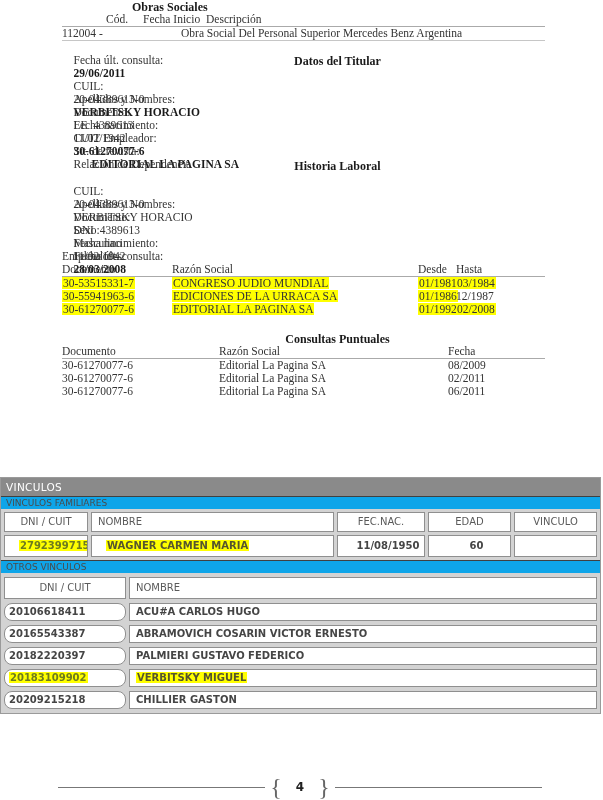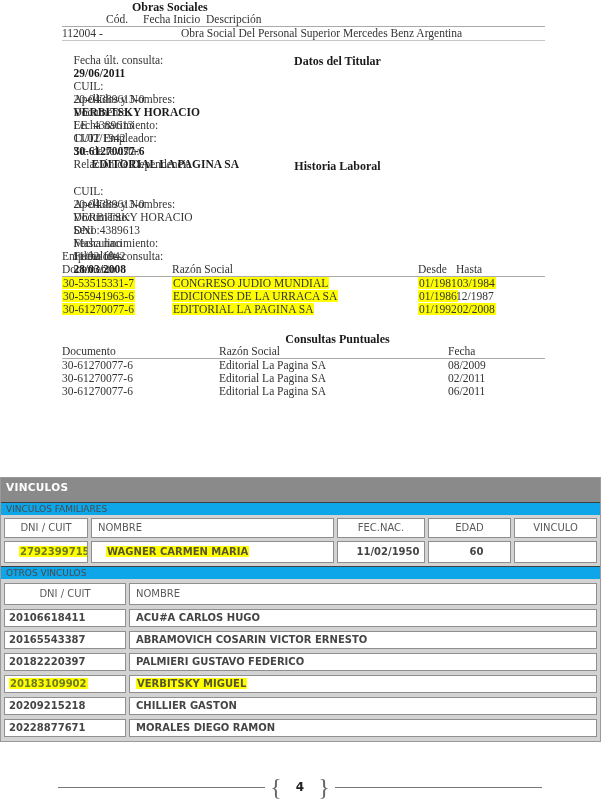--- a/index.html
+++ b/index.html
@@ -19,42 +19,42 @@
   .dt-lbl { width:146px; }
   .hl-lbl { width:220px; }
   .os-c1 { width:37px; } .os-c2 { width:63px; } .os-d2 { width:82px; }
   .emp-c1 { width:110px; } .emp-c2 { width:246px; } .emp-c3 { width:38px; }
   .cp-c1 { width:157px; } .cp-c2 { width:229px; }
   .hl { background:#ffff00; padding:0 1px; }
 
   
   .vinculos { position:absolute; left:0; top:477px; width:601px; background:#d3d3d3;
               border:1px solid #9a9a9a; font-family:"DejaVu Sans", sans-serif; }
-  .band-dark { height:24px; line-height:18px; background:#8a8a8a; color:#ffffff;
-               font-size:10.5px; font-weight:bold; padding-left:5px; letter-spacing:.3px; }
+  .band-dark { height:18px; line-height:18px; background:#8a8a8a; color:#ffffff;
+               font-size:10.5px; font-weight:normal; padding-left:5px; letter-spacing:.3px; }
   .band-light { height:13px; line-height:13px; background:#0ea5e9; color:#4a4a4a;
                 font-size:9px; padding-left:5px; border-top:1px solid #404040; }
   .gtable { padding:3px; }
   .grow { display:flex; gap:3px; }
   .grow + .grow { margin-top:3px; }
   .cell { background:#ffffff; border:1px solid #8f8f8f; font-size:10px; color:#5a5a5a;
           overflow:hidden; white-space:nowrap; }
   .cell.hd { text-align:center; }
   .cell.hd-left { text-align:left; padding-left:6px; }
   .cell.data { font-weight:bold; color:#454545; }
   .cell.ctr { text-align:center; }
   .fam .cell { height:20px; line-height:18px; }
   .fam .grow.datarow .cell { height:22px; line-height:20px;padding-left:14px; }
   .f1 { width:84px; } .f2 { width:243px; } .f3 { width:88px; } .f4 { width:83px; } .f5 { flex:1; }
   .otr { padding:4px 3px; }
   .otr .grow.hdr .cell { height:22px; line-height:20px; }
   .otr .grow.r .cell { height:18px; line-height:16px; }
   .otr .grow + .grow { margin-top:4px; }
   .o1 { width:122px; } .o2 { flex:1; }
-  .pl4 { padding-left:4px; } .pl6 { padding-left:6px; }
+  .pl4 { padding-left:4px;border-radius:8px; } .pl6 { padding-left:6px; }
   .hl-num { color:#6e7b1e; }
   .hl-name { color:#55552e; }
 
   
   .footer { position:absolute; left:58px; top:772px; width:484px; height:30px;
             display:flex; align-items:center; }
   .fline { flex:1; border-top:1px solid #777; }
   .brace { font-family:"Liberation Serif", serif; font-size:24px; color:#666;
            line-height:26px; margin:0 5px; font-weight:normal; }
   .pnum { font-family:"DejaVu Sans", sans-serif; font-size:12px; font-weight:bold;
@@ -193,21 +193,21 @@
       <div class="grow">
         <div class="cell hd f1">DNI / CUIT</div>
         <div class="cell hd-left f2">NOMBRE</div>
         <div class="cell hd f3">FEC.NAC.</div>
         <div class="cell hd f4">EDAD</div>
         <div class="cell hd f5">VINCULO</div>
       </div>
       <div class="grow datarow">
         <div class="cell data f1"><span class="hl hl-num">27923997151</span></div>
         <div class="cell data pl6 f2"><span class="hl hl-name">WAGNER CARMEN MARIA</span></div>
-        <div class="cell data ctr f3">11/02/1950</div>
+        <div class="cell data ctr f3">11/08/1950</div>
         <div class="cell data ctr f4">60</div>
         <div class="cell data f5"></div>
       </div>
     </div>
 
     <div class="band-light">OTROS VINCULOS</div>
 
     <div class="gtable otr">
       <div class="grow hdr">
         <div class="cell hd o1">DNI / CUIT</div>
@@ -225,24 +225,20 @@
         <div class="cell data pl4 o1">20182220397</div>
         <div class="cell data pl6 o2">PALMIERI GUSTAVO FEDERICO</div>
       </div>
       <div class="grow r">
         <div class="cell data pl4 o1"><span class="hl hl-num">20183109902</span></div>
         <div class="cell data pl6 o2"><span class="hl hl-name">VERBITSKY MIGUEL</span></div>
       </div>
       <div class="grow r">
         <div class="cell data pl4 o1">20209215218</div>
         <div class="cell data pl6 o2">CHILLIER GASTON</div>
-      </div>
-      <div class="grow r">
-        <div class="cell data pl4 o1">20228877671</div>
-        <div class="cell data pl6 o2">MORALES DIEGO RAMON</div>
       </div>
     </div>
   </div>
 
   <div class="footer">
     <div class="fline"></div>
     <span class="brace">{</span>
     <span class="pnum">4</span>
     <span class="brace">}</span>
     <div class="fline"></div>

